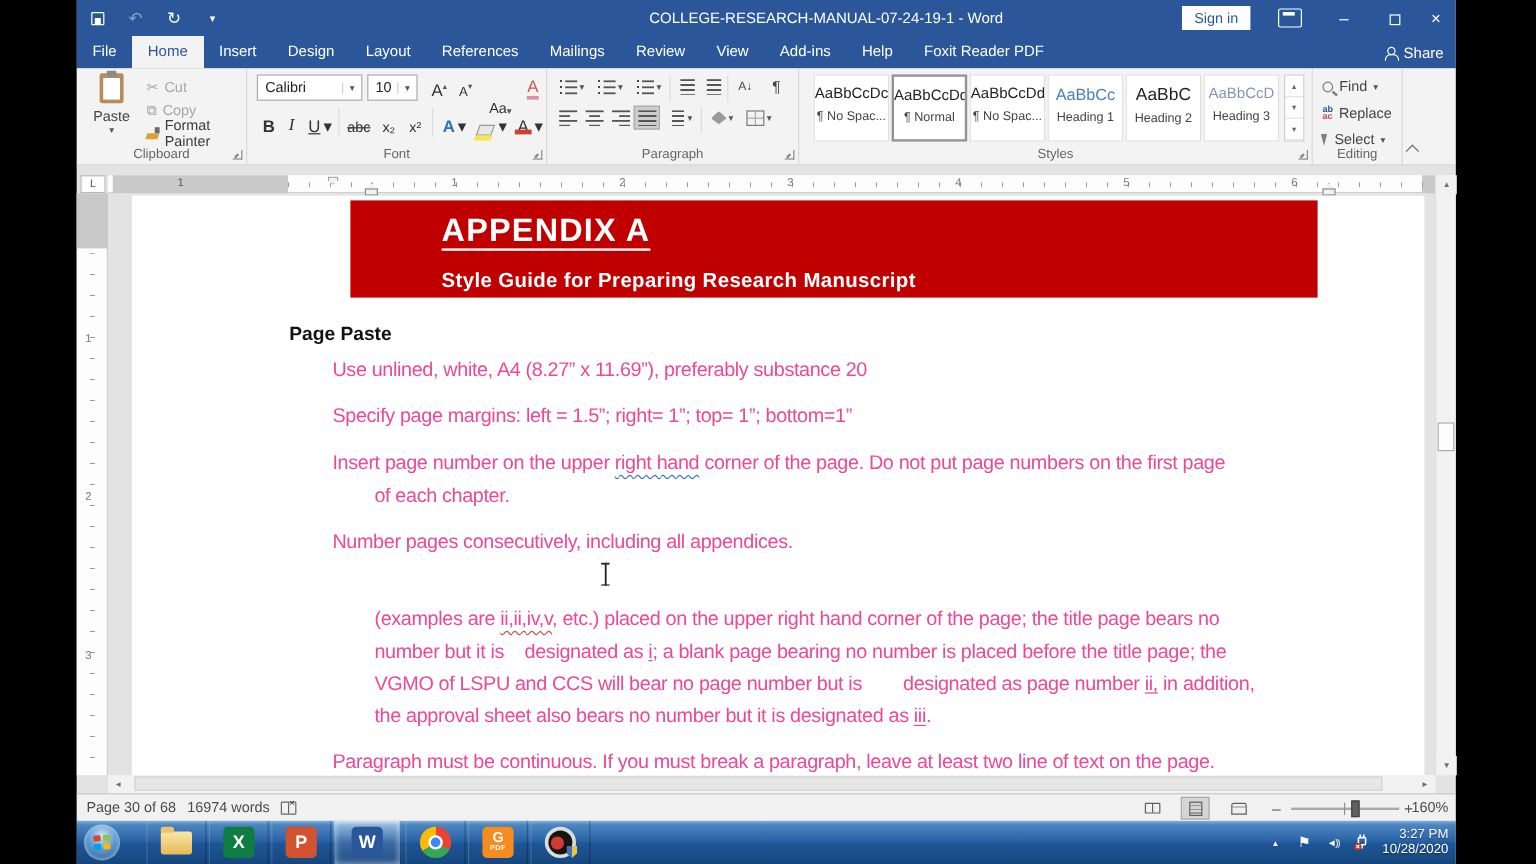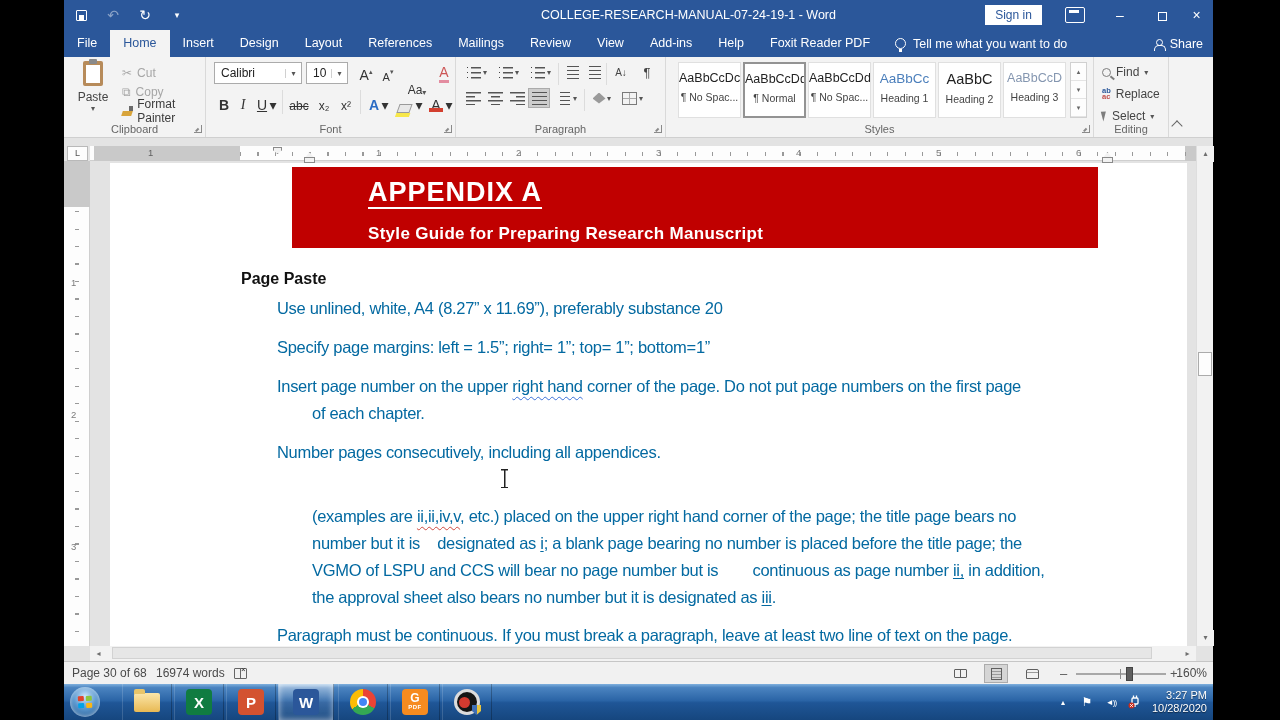--- a/index.html
+++ b/index.html
@@ -142,21 +142,21 @@
     background:repeating-linear-gradient(to bottom,#999 0 1px,transparent 1px 17.5px);}
   .vrnum{position:absolute;left:7px;font-size:9.5px;color:#7a7a7a;}
 
   
   .page{position:absolute;left:46px;top:163px;width:1077px;height:612px;background:#fff;overflow:hidden;}
   .banner{position:absolute;left:182px;top:4px;width:806px;height:81px;background:#c00000;color:#fff;}
   .banner .t1{position:absolute;left:76px;top:10px;font-size:27px;font-weight:bold;letter-spacing:1px;
     text-decoration:underline;text-decoration-thickness:2px;text-underline-offset:6px;}
   .banner .t2{position:absolute;left:76px;top:57px;font-size:17px;font-weight:bold;letter-spacing:.3px;}
   .dochead{position:absolute;left:131px;top:107px;font-size:16px;font-weight:bold;color:#111;}
-  .dline{position:absolute;white-space:pre;font-size:16.5px;letter-spacing:-0.3px;color:#0369a1;}
+  .dline{position:absolute;white-space:pre;font-size:16.5px;letter-spacing:-0.3px;color:#ec4899;}
   .dl1{left:167px;} .dl2{left:202px;}
   .spblue{text-decoration:underline;text-decoration-style:wavy;text-decoration-color:#3a6fd8;
     text-decoration-thickness:1px;text-underline-offset:4px;}
   .spred{text-decoration:underline;text-decoration-style:wavy;text-decoration-color:#d04a3f;
     text-decoration-thickness:1px;text-underline-offset:4px;}
   .und{text-decoration:underline;text-underline-offset:2px;}
   .ibeam{position:absolute;left:390px;top:306px;width:9px;height:19px;background:
     linear-gradient(#222,#222) 50% 0/1.5px 100% no-repeat,
     linear-gradient(#222,#222) 50% 0/7px 1.5px no-repeat,
     linear-gradient(#222,#222) 50% 100%/7px 1.5px no-repeat;}
@@ -249,24 +249,20 @@
     <div class="tab">Insert</div>
     <div class="tab">Design</div>
     <div class="tab">Layout</div>
     <div class="tab">References</div>
     <div class="tab">Mailings</div>
     <div class="tab">Review</div>
     <div class="tab">View</div>
     <div class="tab">Add-ins</div>
     <div class="tab">Help</div>
     <div class="tab">Foxit Reader PDF</div>
-    <div class="tellme">
-      <span class="bulb"></span>
-      <span>Tell me what you want to do</span>
-    </div>
   </div>
   <div class="share">
     <span class="person"></span>
     <span>Share</span>
   </div>
 
   <div class="ribbon">
 
     <div class="grp" style="left:0;width:142px;">
       <div class="pastebtn">
@@ -504,21 +500,21 @@
     <div class="dline dl1" style="top:136px;">Use unlined, white, A4 (8.27” x 11.69”), preferably substance 20</div>
     <div class="dline dl1" style="top:175px;">Specify page margins: left = 1.5”; right= 1”; top= 1”; bottom=1”</div>
 
     <div class="dline dl1" style="top:214px;"><span>Insert page number on the upper </span><span class="spblue">right hand</span><span> corner of the page. Do not put page numbers on the first page</span></div>
     <div class="dline dl2" style="top:241px;">of each chapter.</div>
 
     <div class="dline dl1" style="top:280px;">Number pages consecutively, including all appendices.</div>
 
     <div class="dline dl2" style="top:344px;"><span>(examples are </span><span class="spred">ii,ii,iv,v</span><span>, etc.) placed on the upper right hand corner of the page; the title page bears no</span></div>
     <div class="dline dl2" style="top:371px;"><span>number but it is    designated as </span><span class="und">i</span><span>; a blank page bearing no number is placed before the title page; the</span></div>
-    <div class="dline dl2" style="top:398px;"><span>VGMO of LSPU and CCS will bear no page number but is        continuous as page number </span><span class="und">ii,</span><span> in addition,</span></div>
+    <div class="dline dl2" style="top:398px;"><span>VGMO of LSPU and CCS will bear no page number but is        designated as page number </span><span class="und">ii,</span><span> in addition,</span></div>
     <div class="dline dl2" style="top:425px;"><span>the approval sheet also bears no number but it is designated as </span><span class="und">iii</span><span>.</span></div>
 
     <div class="dline dl1" style="top:463px;">Paragraph must be continuous. If you must break a paragraph, leave at least two line of text on the page.</div>
 
     <div class="ibeam"></div>
   </div>
 
   <div class="vscroll">
     <div class="sbtn" style="top:0;">▴</div>
     <div class="vthumb"></div>

